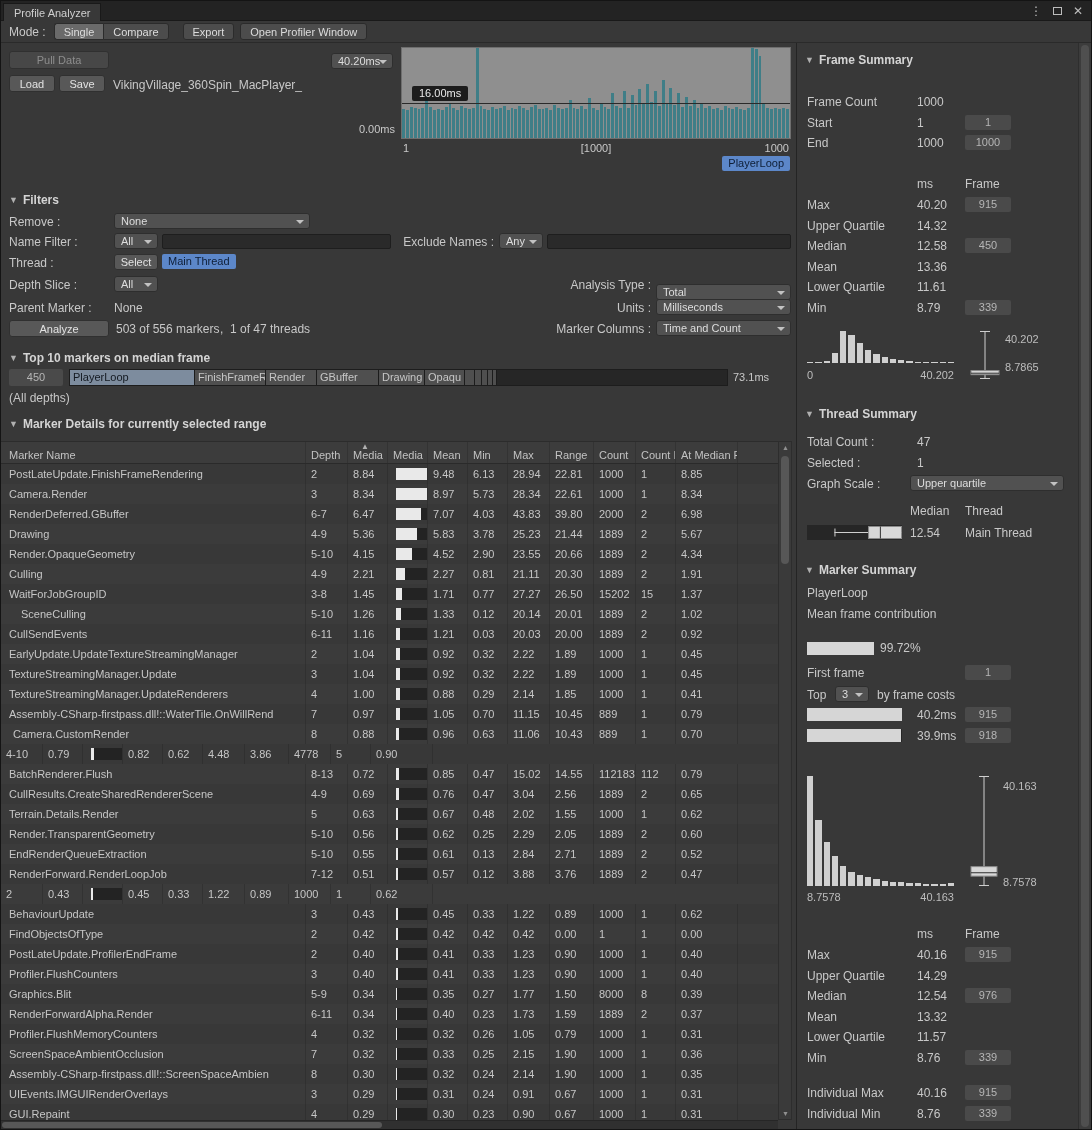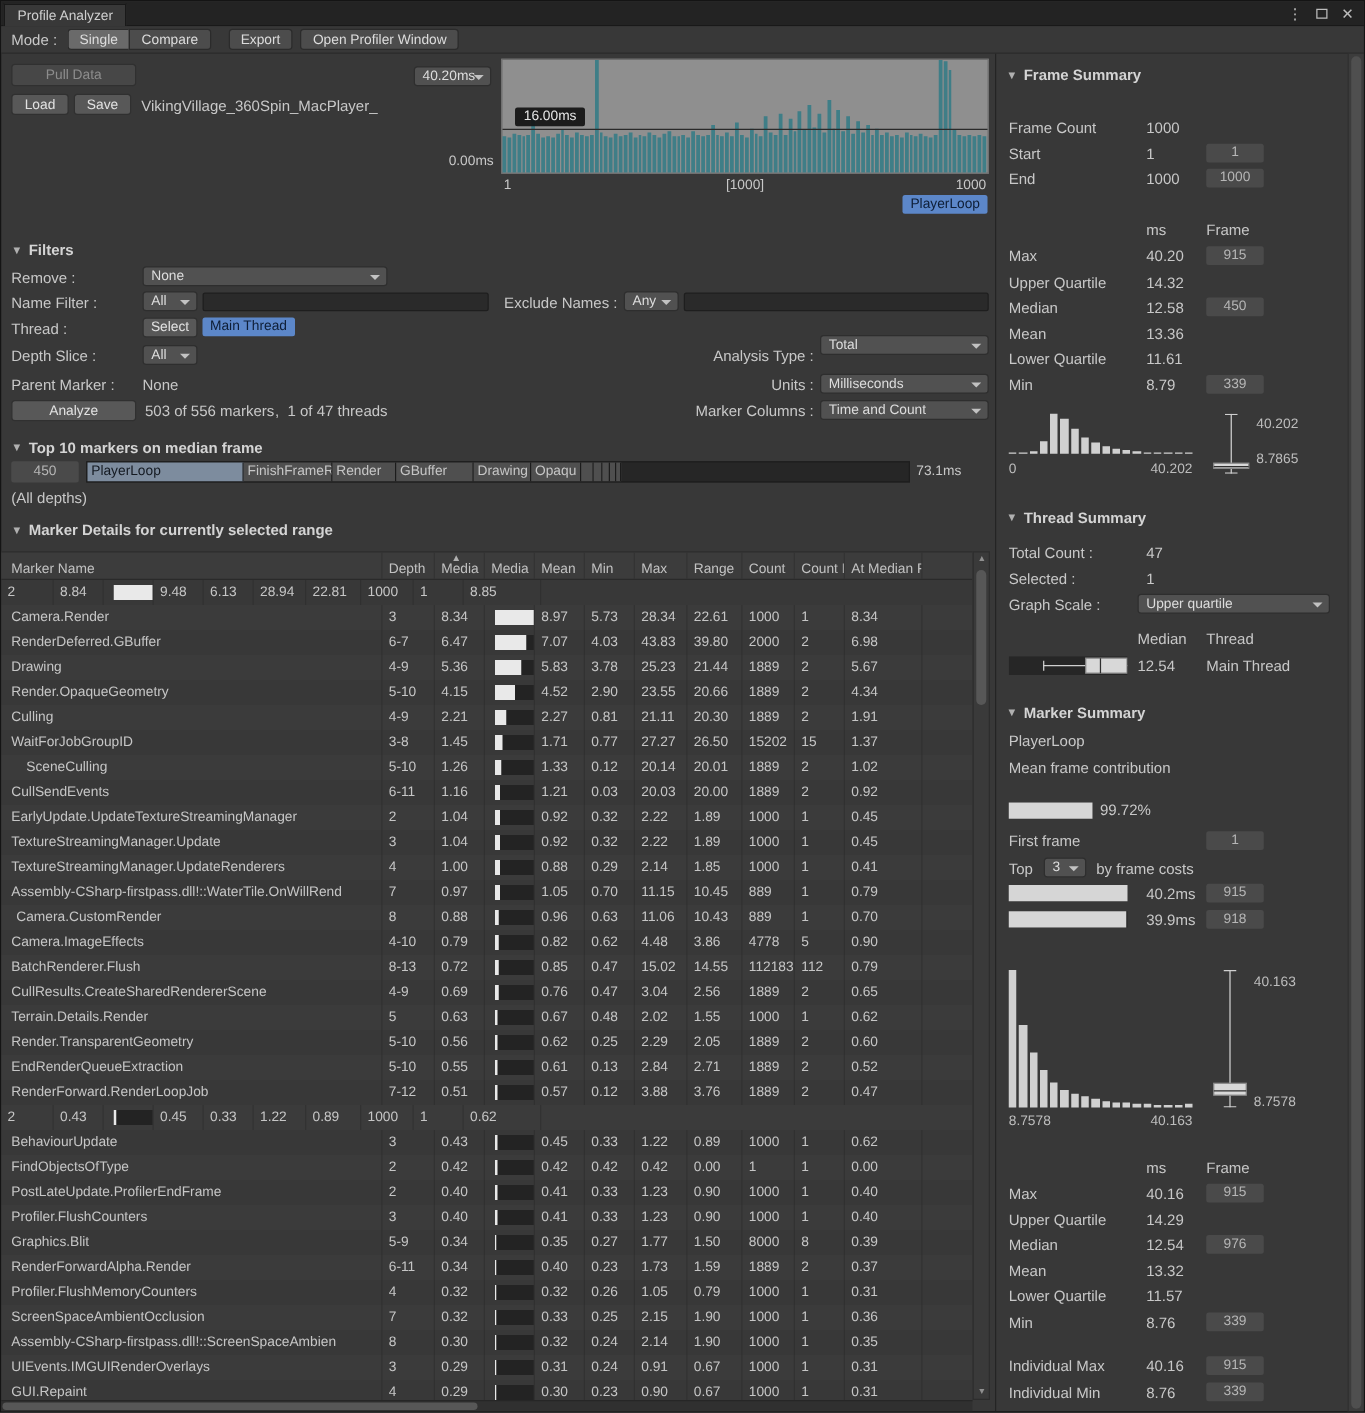--- a/index.html
+++ b/index.html
@@ -224,21 +224,21 @@
       <div class="dd" style="left:498px;top:190px;width:44px">Any</div>
       <input class="input" style="left: 546px; top: 191px; width: 244px;" value="">
 
       <div class="lbl" style="left:8px;top:213px">Thread :</div>
       <div class="btn" style="left:113px;top:211px;width:44px;height:16px">Select</div>
       <div class="tag" style="left:161px;top:211px">Main Thread</div>
 
       <div class="lbl" style="left:8px;top:235px">Depth Slice :</div>
       <div class="dd" style="left:113px;top:233px;width:44px">All</div>
       <div class="lbl" style="left:545px;top:235px;width:105px;text-align:right">Analysis Type :</div>
-      <div class="dd" style="left:655px;top:225px;width:135px">Total</div>
+      <div class="dd" style="left:655px;top:241px;width:135px">Total</div>
 
       <div class="lbl" style="left:8px;top:258px">Parent Marker :</div>
       <div class="lbl" style="left:113px;top:258px">None</div>
       <div class="lbl" style="left:545px;top:258px;width:105px;text-align:right">Units :</div>
       <div class="dd" style="left:655px;top:256px;width:135px">Milliseconds</div>
 
       <div class="btn" style="left:8px;top:277px;width:100px;height:17px">Analyze</div>
       <div class="lbl" style="left:115px;top:279px">503 of 556 markers</div>
       <div class="lbl" style="left:219px;top:279px">,</div>
       <div class="lbl" style="left:229px;top:279px">1 of 47 threads</div>
@@ -274,20 +274,21 @@
           <div class="th" style="width: 40px;">Min</div>
           <div class="th" style="width: 42px;">Max</div>
           <div class="th" style="width: 44px;">Range</div>
           <div class="th" style="width: 42px;">Count</div>
           <div class="th" style="width: 40px;">Count Fra</div>
           <div class="th" style="width: 62px;">At Median F</div>
         </div>
       <div class="sortarrow">▲</div>
       <div class="tbody">
           <div class="trow">
+            <div class="td" style="width: 305px; padding-left: 8px;">PostLateUpdate.FinishFrameRendering</div>
             <div class="td" style="width: 42px;">2</div>
             <div class="td" style="width: 40px;">8.84</div>
             <div class="td" style="width: 40px;">
               <div class="bartrack">
                 <div class="barfill" style="width: 100%;"></div>
               </div>
             </div>
             <div class="td" style="width: 40px;">9.48</div>
             <div class="td" style="width: 40px;">6.13</div>
             <div class="td" style="width: 42px;">28.94</div>
@@ -511,21 +512,20 @@
             </div>
             <div class="td" style="width: 40px;">0.96</div>
             <div class="td" style="width: 40px;">0.63</div>
             <div class="td" style="width: 42px;">11.06</div>
             <div class="td" style="width: 44px;">10.43</div>
             <div class="td" style="width: 42px;">889</div>
             <div class="td" style="width: 40px;">1</div>
             <div class="td" style="width: 62px;">0.70</div>
           </div>
           <div class="trow">
-            <div class="td" style="width: 305px; padding-left: 8px;">Camera.ImageEffects</div>
             <div class="td" style="width: 42px;">4-10</div>
             <div class="td" style="width: 40px;">0.79</div>
             <div class="td" style="width: 40px;">
               <div class="bartrack">
                 <div class="barfill" style="width: 8.93665%;"></div>
               </div>
             </div>
             <div class="td" style="width: 40px;">0.82</div>
             <div class="td" style="width: 40px;">0.62</div>
             <div class="td" style="width: 42px;">4.48</div>

